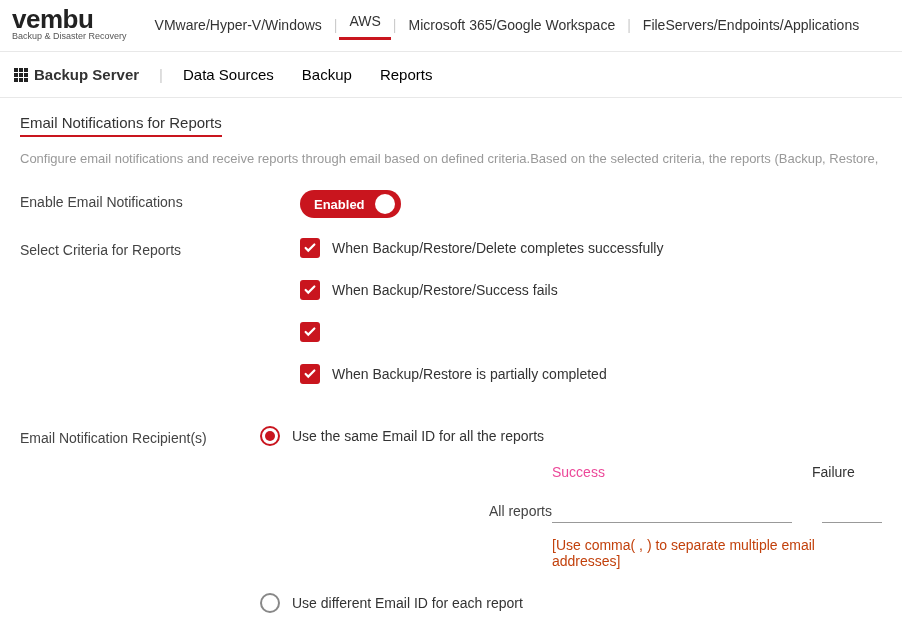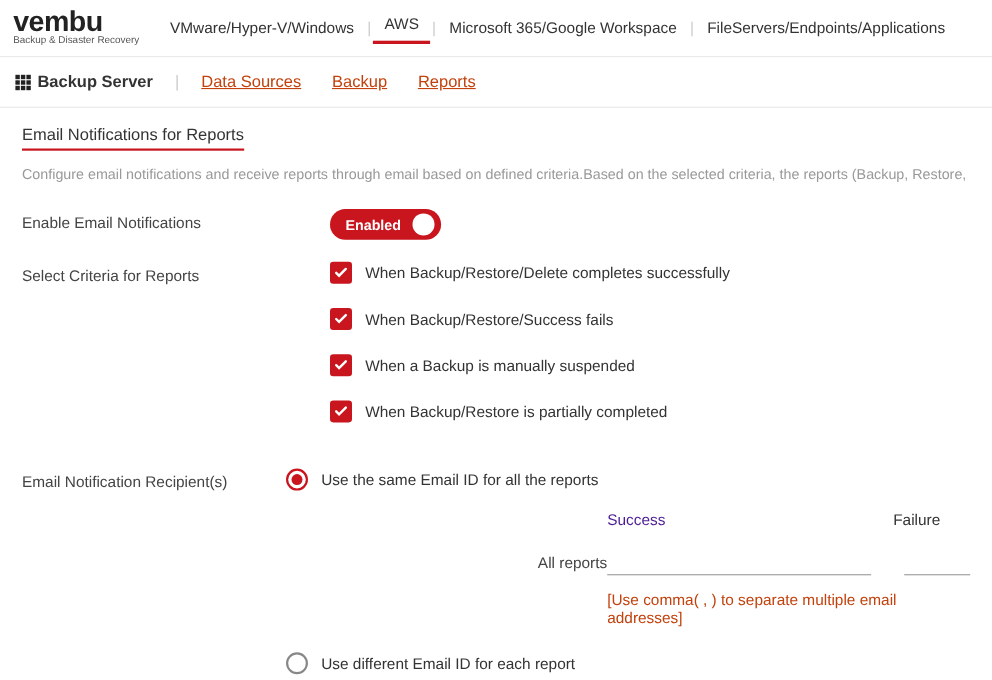--- a/index.html
+++ b/index.html
@@ -10,42 +10,42 @@
 .logo-sub { font-size: 9px; color: #555; }
 .topnav { display: flex; align-items: center; font-size: 14px; color: #333; }
 .topnav-item { padding: 4px 10px; cursor: pointer; }
 .topnav-sep { color: #ccc; padding: 0 2px; }
 .topnav-item.active { border-bottom: 3px solid #c9151e; padding-bottom: 8px; }
 .secondbar { display: flex; align-items: center; padding: 10px 14px; border-top: 1px solid #e8e8e8; border-bottom: 1px solid #e8e8e8; font-size: 15px; }
 .grid-icon { display: inline-grid; grid-template-columns: repeat(3,4px); grid-template-rows: repeat(3,4px); gap: 1px; margin-right: 6px; vertical-align: middle; }
 .grid-icon span { background: #222; width: 4px; height: 4px; }
 .server-label { font-weight: 600; margin-right: 14px; display: flex; align-items: center; }
 .secnav-sep { color: #ccc; padding: 0 6px; }
-.secnav-item { padding: 4px 14px; cursor: pointer; color: #c2410c; text-decoration: underline; }
+.secnav-item { padding: 4px 14px; cursor: pointer; color: #000000; }
 .page { padding: 16px 20px; }
 .page-title { font-size: 15px; color: #333; display: inline-block; padding-bottom: 4px; border-bottom: 2px solid #c9151e; margin-bottom: 14px; }
 .page-desc { font-size: 13px; color: #999; margin-bottom: 24px; white-space: nowrap; overflow: hidden; }
 .form-row { display: flex; align-items: flex-start; margin-bottom: 20px; }
 .form-label { width: 280px; font-size: 14px; color: #444; padding-top: 4px; }
 .form-control { flex: 1; }
 .toggle { display: inline-flex; align-items: center; background: #c9151e; border-radius: 18px; padding: 4px 6px 4px 14px; cursor: pointer; color: #fff; font-weight: 600; font-size: 13px; }
 .toggle-knob { width: 20px; height: 20px; background: #fff; border-radius: 50%; margin-left: 10px; }
 .btn-smtp { background: #c9151e; color: #fff; border: none; padding: 10px 20px; font-size: 15px; border-radius: 4px; margin-left: 60px; cursor: pointer; box-shadow: 0 2px 4px rgba(0,0,0,0.2); }
 .criteria-list { }
 .criteria-item { display: flex; align-items: center; margin-bottom: 22px; }
 .checkbox { width: 20px; height: 20px; background: #c9151e; border-radius: 3px; margin-right: 12px; display: flex; align-items: center; justify-content: center; cursor: pointer; }
 .checkbox svg { width: 14px; height: 14px; }
 .radio { width: 20px; height: 20px; border: 2px solid #c9151e; border-radius: 50%; margin-right: 12px; display: flex; align-items: center; justify-content: center; cursor: pointer; }
 .radio.unselected { border-color: #888; }
 .radio-dot { width: 10px; height: 10px; background: #c9151e; border-radius: 50%; }
 .recipient-option { display: flex; align-items: center; margin-bottom: 18px; }
 .email-table { margin-left: 32px; margin-bottom: 24px; }
 .email-headers { display: flex; margin-bottom: 18px; }
 .email-col1 { width: 260px; }
-.email-col2 { width: 260px; font-size: 14px; color: #4c1d95; }
+.email-col2 { width: 260px; font-size: 14px; color: #ec4899; }
 .email-col3 { font-size: 14px; color: #333; }
 .email-row { display: flex; align-items: center; margin-bottom: 14px; }
 .email-row-label { width: 260px; font-size: 14px; color: #444; padding-left: 0; text-align: right; }
 .email-input { width: 240px; border: none; border-bottom: 1px solid #999; padding: 4px 2px; margin-right: 30px; font-size: 14px; outline: none; }
 .email-hint { font-size: 14px; color: #c2410c; margin-left: 260px; }
 </style>
 </head>
 <body>
 
 <div class="topbar">
@@ -117,21 +117,20 @@
             </svg>
         </div>
         <span>When Backup/Restore/Success fails</span>
       </div>
       <div class="criteria-item">
         <div class="checkbox">
           <svg viewBox="0 0 16 16">
               <path d="M3 8l3 3 7-7" stroke="#fff" stroke-width="2.5" fill="none" stroke-linecap="round"></path>
             </svg>
         </div>
-        <span>When a Backup is manually suspended</span>
       </div>
       <div class="criteria-item">
         <div class="checkbox">
           <svg viewBox="0 0 16 16">
               <path d="M3 8l3 3 7-7" stroke="#fff" stroke-width="2.5" fill="none" stroke-linecap="round"></path>
             </svg>
         </div>
         <span>When Backup/Restore is partially completed</span>
       </div>
     </div>

